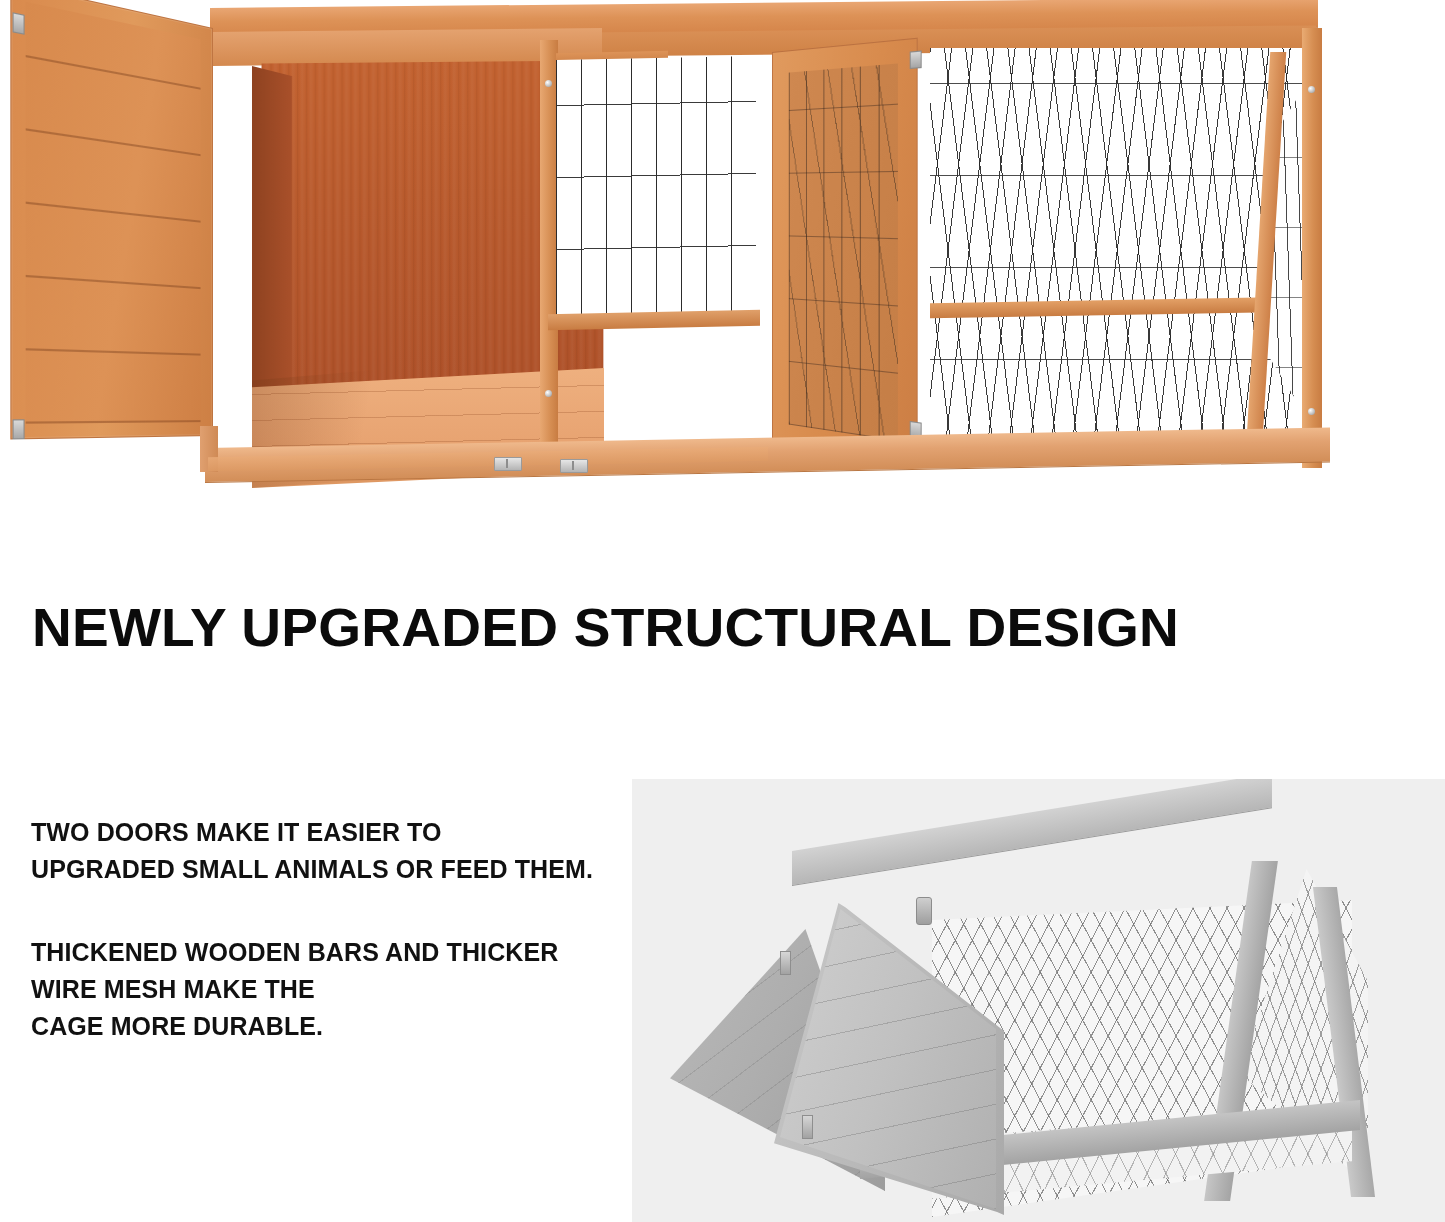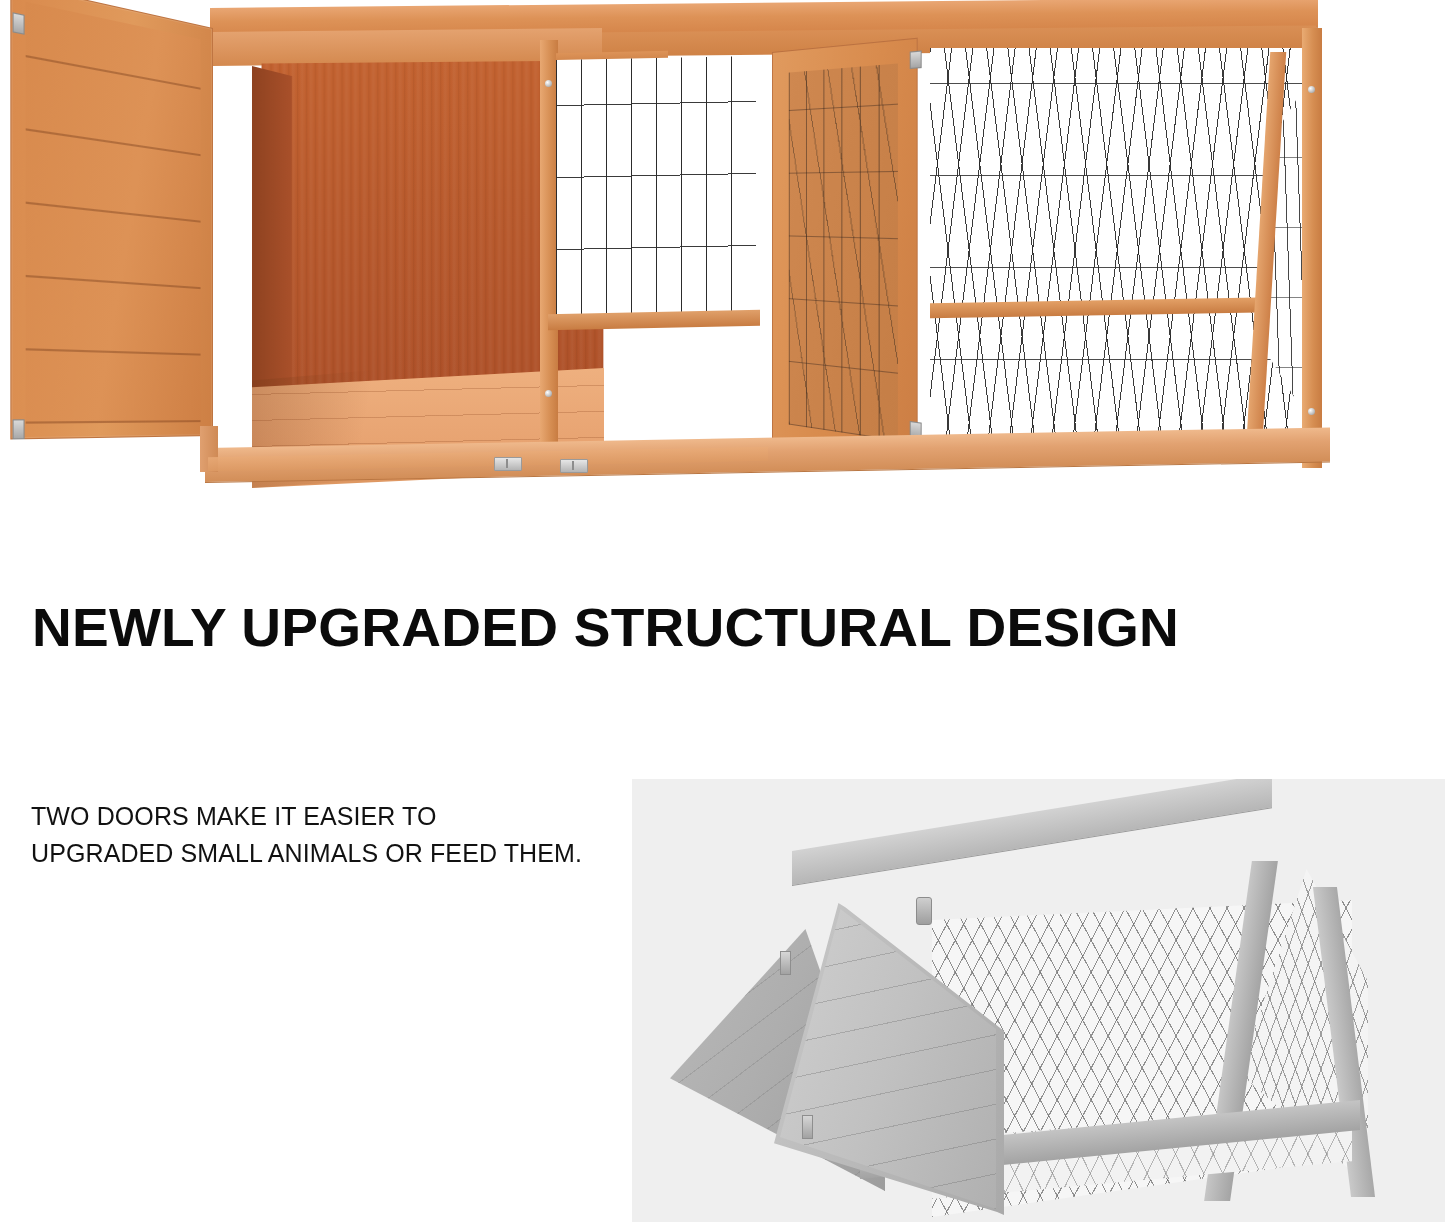--- a/index.html
+++ b/index.html
@@ -213,22 +213,22 @@
     font-size:54px;font-weight:700;letter-spacing:0.2px;
     color:#0b0b0b;line-height:1.0;
     font-family:"Liberation Sans", sans-serif;
     transform:scaleX(1.02);transform-origin:left center;
     white-space:nowrap;
   }
 
   
   .features{position:absolute;left:31px;top:798px;width:590px;}
   .feature-p{
-    font-size:25px;font-weight:400;color:#111;
-    line-height:1.48;letter-spacing:0.1px;margin:0 0 46px 0;
+    font-size:25px;font-weight:700;color:#111;
+    line-height:1.48;letter-spacing:0.1px;margin:16px 0 46px 0;
     font-family:"Liberation Sans", sans-serif;
   }
   .feature-p:last-child{margin-bottom:0;}
   .feature-p .l{display:block;}
 
   
   .grey-photo{
     position:absolute;left:632px;top:779px;width:813px;height:443px;
     background:#efefef;overflow:hidden;
   }
@@ -377,20 +377,25 @@
 
   <div class="headline">NEWLY UPGRADED STRUCTURAL DESIGN</div>
 
   <div class="features">
 
     <p class="feature-p">
       <span class="l">TWO DOORS MAKE IT EASIER TO</span>
       <span class="l">UPGRADED SMALL ANIMALS OR FEED THEM.</span>
     </p>
 
+    <p class="feature-p">
+      <span class="l">THICKENED WOODEN BARS AND THICKER</span>
+      <span class="l">WIRE MESH MAKE THE</span>
+      <span class="l">CAGE MORE DURABLE.</span>
+    </p>
   </div>
 
   <div class="grey-photo">
     <div class="gp-stage">
       <div class="tri-ridge"></div>
       <div class="tri-left-wall"></div>
       <div class="tri-mesh"></div>
       <div class="tri-end"></div>
       <div class="tri-end-beam"></div>
       <div class="tri-end-beam2"></div>

